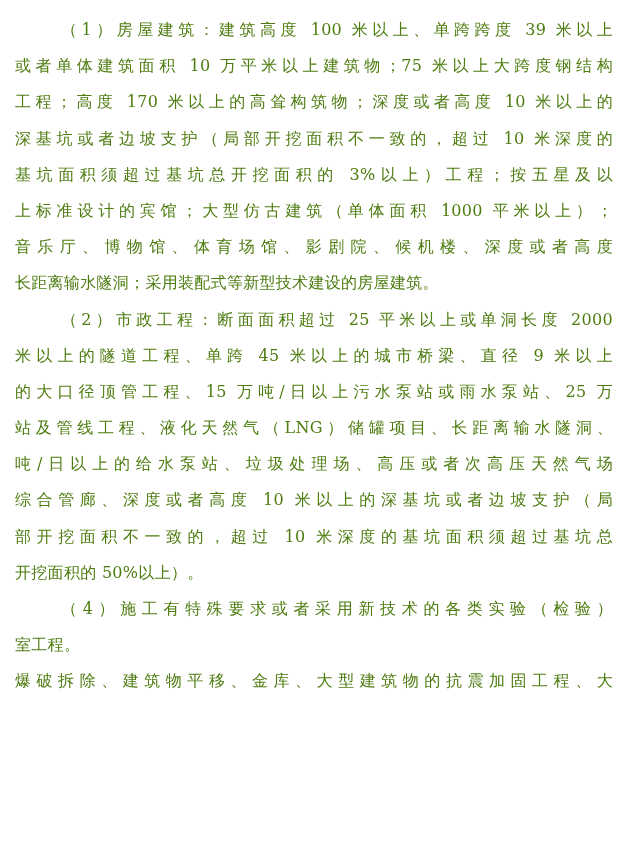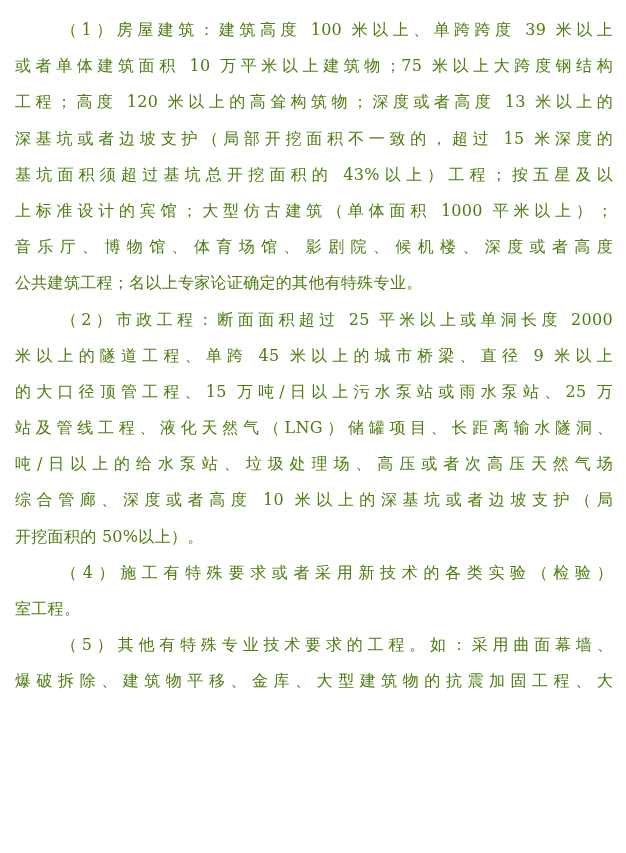--- a/index.html
+++ b/index.html
@@ -12,37 +12,37 @@
   .line.last { text-align-last: left; }
   .line.indent { padding-left: 46px; }
 </style>
 </head>
 <body>
 
 <div class="doc">
   <div class="para">
     <div class="line indent">（1）房屋建筑：建筑高度 100 米以上、单跨跨度 39 米以上</div>
     <div class="line">或者单体建筑面积 10 万平米以上建筑物；75 米以上大跨度钢结构</div>
-    <div class="line">工程；高度 120 米以上的高耸构筑物；深度或者高度 13 米以上的</div>
-    <div class="line">深基坑或者边坡支护（局部开挖面积不一致的，超过 15 米深度的</div>
-    <div class="line">基坑面积须超过基坑总开挖面积的 43%以上）工程；按五星及以</div>
+    <div class="line">工程；高度 170 米以上的高耸构筑物；深度或者高度 10 米以上的</div>
+    <div class="line">深基坑或者边坡支护（局部开挖面积不一致的，超过 10 米深度的</div>
+    <div class="line">基坑面积须超过基坑总开挖面积的 3%以上）工程；按五星及以</div>
     <div class="line">上标准设计的宾馆；大型仿古建筑（单体面积 1000 平米以上）；</div>
     <div class="line">音乐厅、博物馆、体育场馆、影剧院、候机楼、深度或者高度</div>
-    <div class="line last">公共建筑工程；名以上专家论证确定的其他有特殊专业。</div>
+    <div class="line last">长距离输水隧洞；采用装配式等新型技术建设的房屋建筑。</div>
   </div>
   <div class="para">
     <div class="line indent">（2）市政工程：断面面积超过 25 平米以上或单洞长度 2000</div>
     <div class="line">米以上的隧道工程、单跨 45 米以上的城市桥梁、直径 9 米以上</div>
     <div class="line">的大口径顶管工程、15 万吨/日以上污水泵站或雨水泵站、25 万</div>
     <div class="line">站及管线工程、液化天然气（LNG）储罐项目、长距离输水隧洞、</div>
     <div class="line">吨/日以上的给水泵站、垃圾处理场、高压或者次高压天然气场</div>
     <div class="line">综合管廊、深度或者高度 10 米以上的深基坑或者边坡支护（局</div>
+    <div class="line">部开挖面积不一致的，超过 10 米深度的基坑面积须超过基坑总</div>
     <div class="line last">开挖面积的 50%以上）。</div>
   </div>
   <div class="para">
     <div class="line indent">（4）施工有特殊要求或者采用新技术的各类实验（检验）</div>
     <div class="line last">室工程。</div>
   </div>
   <div class="para">
-    <div class="line indent">（5）其他有特殊专业技术要求的工程。如：采用曲面幕墙、</div>
     <div class="line">爆破拆除、建筑物平移、金库、大型建筑物的抗震加固工程、大</div>
   </div>
 </div>
 
 </body></html>

